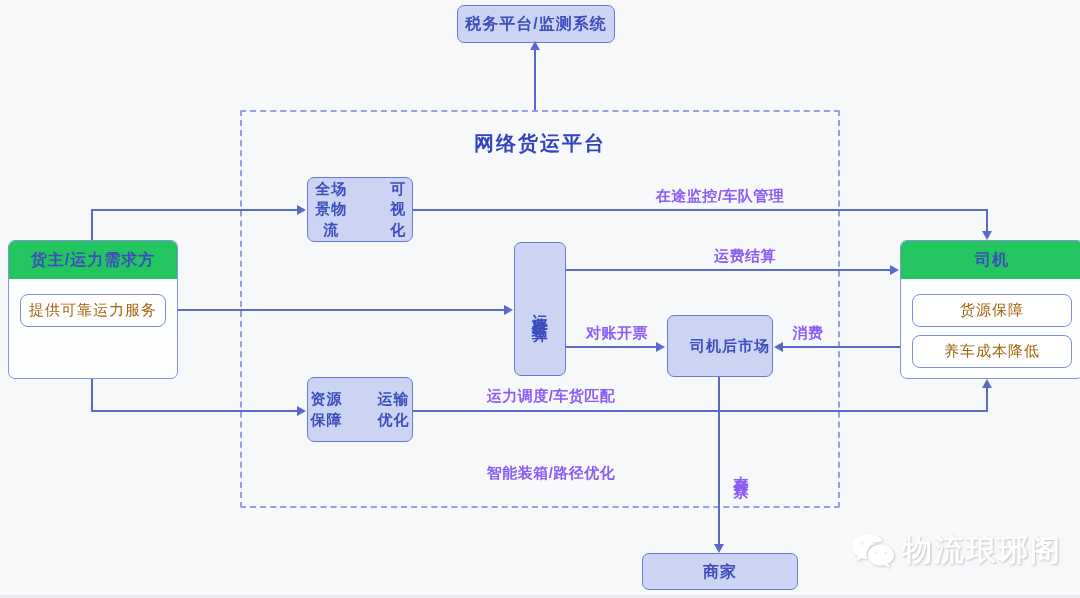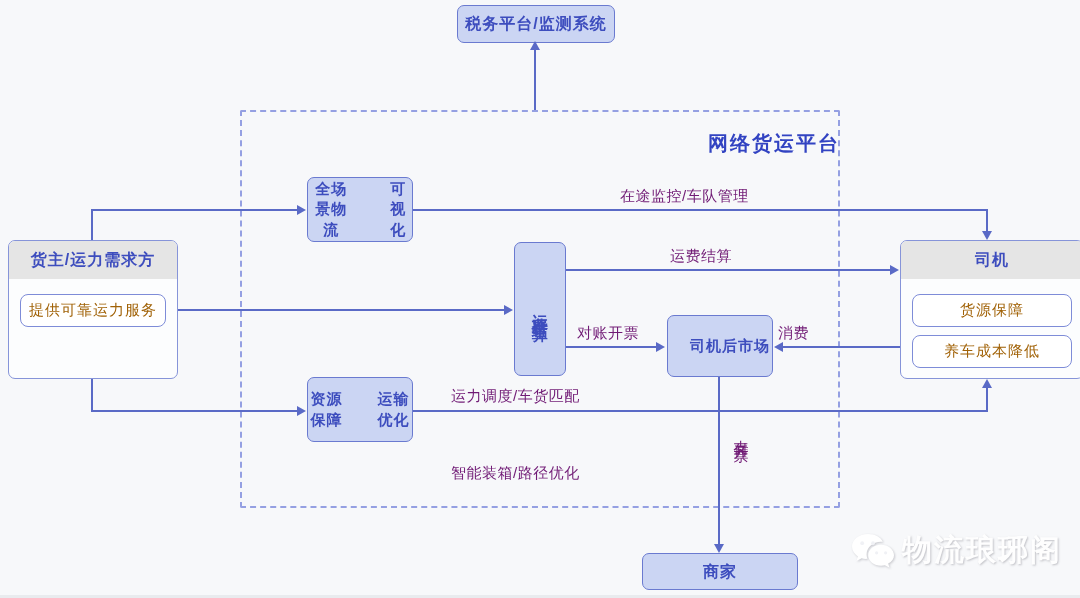--- a/index.html
+++ b/index.html
@@ -10,21 +10,21 @@
   }
   #canvas { position:absolute; inset:0; width:1080px; height:598px; }
 
   
   .boundary {
     position:absolute; left:240px; top:110px; width:600px; height:398px;
     border:2px dashed #95a0e2; border-radius:2px;
   }
   .diagram-title {
     position:absolute; left:240px; top:130px; width:600px;
-    text-align:right; font-size:20px; font-weight:bold; color:#3243c2;
+    text-align:center; font-size:20px; font-weight:bold; color:#3243c2;
     letter-spacing:2px;
   }
 
   
   .node {
     position:absolute; background:#cbd5f3; border:1.5px solid #6a7ad0;
     border-radius:7px; color:#3d4dbe; font-weight:bold; font-size:15px;
     display:flex; align-items:center; justify-content:center; text-align:center;
     line-height:1.35; letter-spacing:1px;
   }
@@ -39,21 +39,21 @@
   .node-merchant   { left:642px; top:553px; width:156px; height:37px; font-size:16px; }
 
   
   .panel {
     position:absolute; background:#fcfdfe; border:1.5px solid #8694d9;
     border-radius:7px; overflow:hidden;
   }
   .panel-shipper { left:8px;   top:240px; width:170px; height:139px; }
   .panel-driver  { left:900px; top:240px; width:184px; height:139px; }
   .panel-header {
-    height:38px; background:#e5e5e5; color:#3d4dbe; font-weight:bold;
+    height:38px; background:#22c55e; color:#3d4dbe; font-weight:bold;
     font-size:16px; display:flex; align-items:center; justify-content:center;
     letter-spacing:1px;
   }
   .panel-item {
     position:absolute; left:11px; right:11px; height:33px;
     background:#ffffff; border:1.5px solid #7e8cd8; border-radius:8px;
     color:#a16207; font-size:15px; font-weight:500;
     display:flex; align-items:center; justify-content:center; letter-spacing:1px;
   }
   .item-1 { top:53px; } .item-2 { top:94px; }
@@ -62,22 +62,22 @@
   .hline, .vline { position:absolute; background:#5a6ac6; }
   .hline { height:2px; } .vline { width:2px; }
   .arr { position:absolute; width:0; height:0; }
   .arr-r { border-top:5px solid transparent; border-bottom:5px solid transparent; border-left:9px solid #5a6ac6; }
   .arr-l { border-top:5px solid transparent; border-bottom:5px solid transparent; border-right:9px solid #5a6ac6; }
   .arr-u { border-left:5px solid transparent; border-right:5px solid transparent; border-bottom:9px solid #5a6ac6; }
   .arr-d { border-left:5px solid transparent; border-right:5px solid transparent; border-top:9px solid #5a6ac6; }
 
   
   .elabel {
-    position:absolute; color:#701a75; font-size:15px; font-weight:400;
-    letter-spacing:0.5px; white-space:nowrap;
+    position:absolute; color:#8b5cf6; font-size:15px; font-weight:700;
+    text-align:center; letter-spacing:0.5px; white-space:nowrap;
   }
   .elabel.vert { writing-mode:vertical-rl; letter-spacing:3px; }
 
   
   .watermark {
     position:absolute; left:850px; top:530px; display:flex; align-items:center;
     color:#fefefe; text-shadow:1px 1px 2px rgba(130,130,140,0.45);
     font-size:30px; font-weight:bold; letter-spacing:2px;
   }
   .watermark svg { margin-right:6px; filter:drop-shadow(1px 1px 1px rgba(130,130,140,0.4)); }

